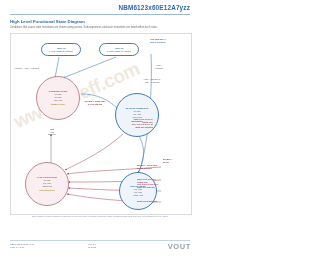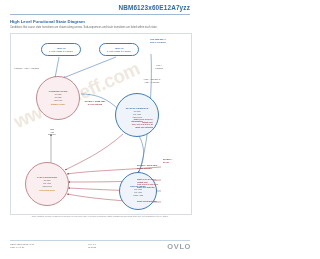--- a/index.html
+++ b/index.html
@@ -207,15 +207,15 @@
 
   <div class="ftr-rule"></div>
   <div class="ftr-l">
     <div>NBM6123x60E12A7yzz</div>
     <div>Page 14 of 26</div>
   </div>
   <div class="ftr-c">
     <div>Rev 1.0</div>
     <div>11/2023</div>
   </div>
-  <div class="logo">OVLO</div>
+  <div class="logo">VOUT</div>
 
 </div>
 
 </body></html>

